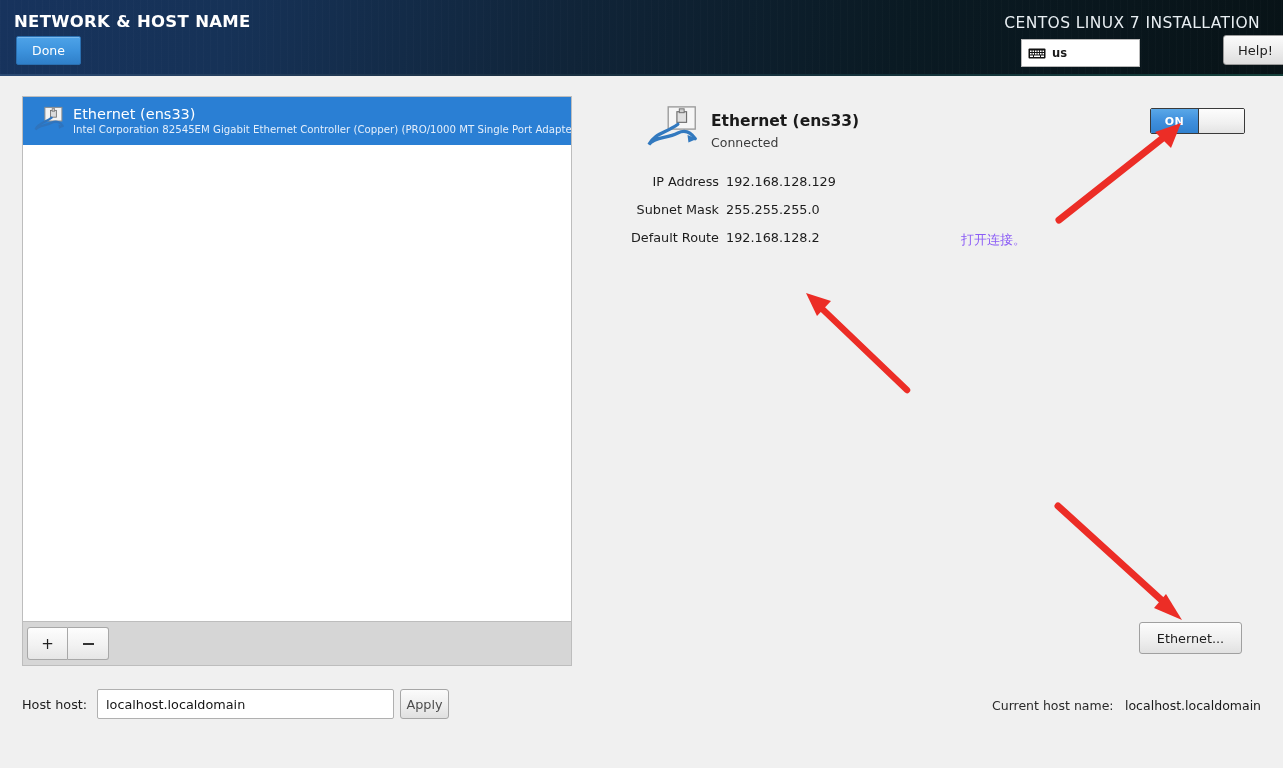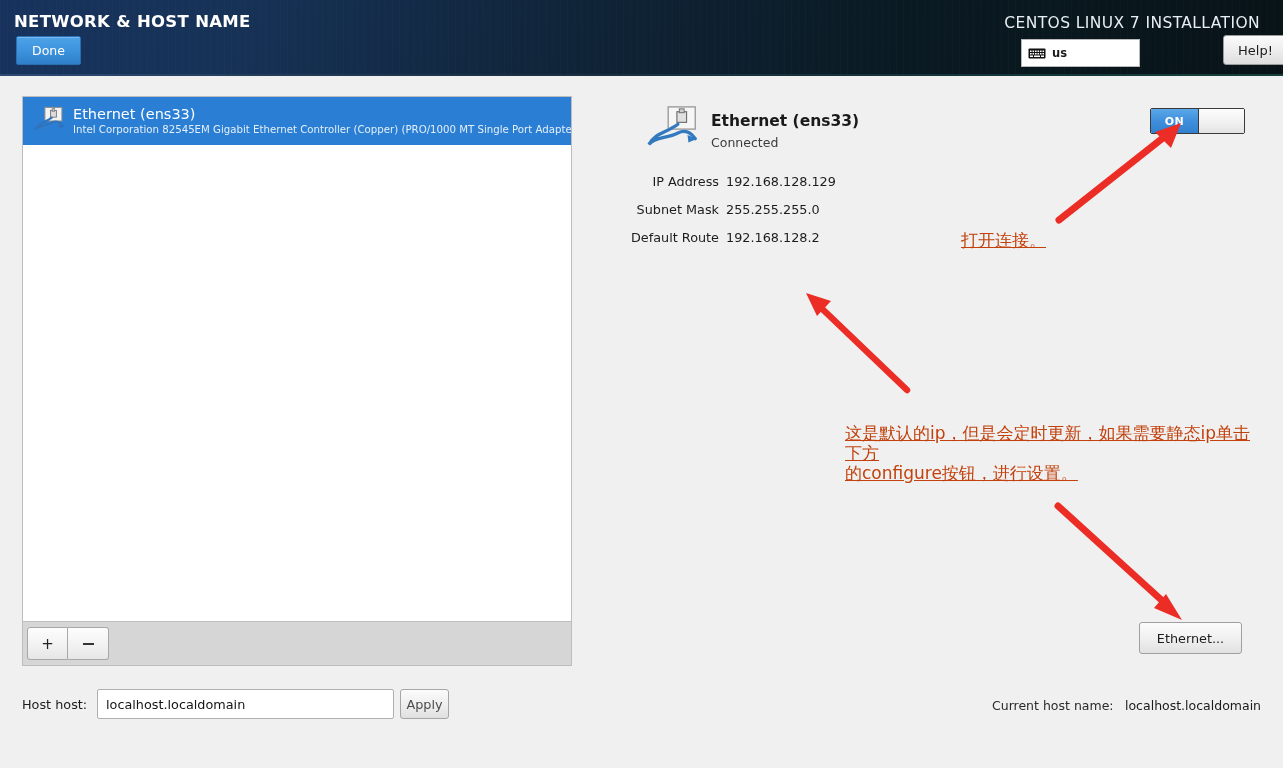--- a/index.html
+++ b/index.html
@@ -171,23 +171,22 @@
     color: #4d4d4d; font-size: 12.8px;
     display: flex; align-items: center; justify-content: center;
     cursor: pointer;
   }
   .current-host-label { position: absolute; left: 992px; top: 698px; font-size: 12.5px; color: #2a2a2a; }
   .current-host-value { position: absolute; left: 1125px; top: 698px; font-size: 12.5px; color: #1a1a1a; }
 
   
   .anno {
     position: absolute;
-    color: #c2410c; font-size: 17px; line-height: 20px;
+    color: #8b5cf6; font-size: 13px; line-height: 20px;
     white-space: pre-line;
-    text-decoration: underline;
   }
   #anno-toggle { left: 961px; top: 230px; }
   #anno-ip { left: 845px; top: 423px; width: 420px; }
   .arrow-svg { position: absolute; pointer-events: none; }
 </style>
 </head>
 <body>
 
 <div id="app">
 
@@ -314,16 +313,14 @@
     <line x1="112" y1="102" x2="20" y2="14" stroke="#ec2d26" stroke-width="6.5" stroke-linecap="round"></line>
     <path d="M11 5 L36 13 L22 28 Z" fill="#ec2d26"></path>
   </svg>
 
   <svg class="arrow-svg" style="left:1050px; top:498px; width:140px; height:128px;" viewBox="0 0 140 128">
     <line x1="8" y1="8" x2="118" y2="108" stroke="#ec2d26" stroke-width="7" stroke-linecap="round"></line>
     <path d="M132 122 L104 110 L116 96 Z" fill="#ec2d26"></path>
   </svg>
 
   <div class="anno" id="anno-toggle">打开连接。</div>
-  <div class="anno" id="anno-ip">这是默认的ip，但是会定时更新，如果需要静态ip单击下方
-的configure按钮，进行设置。</div>
 
 </div>
 
 </body></html>

